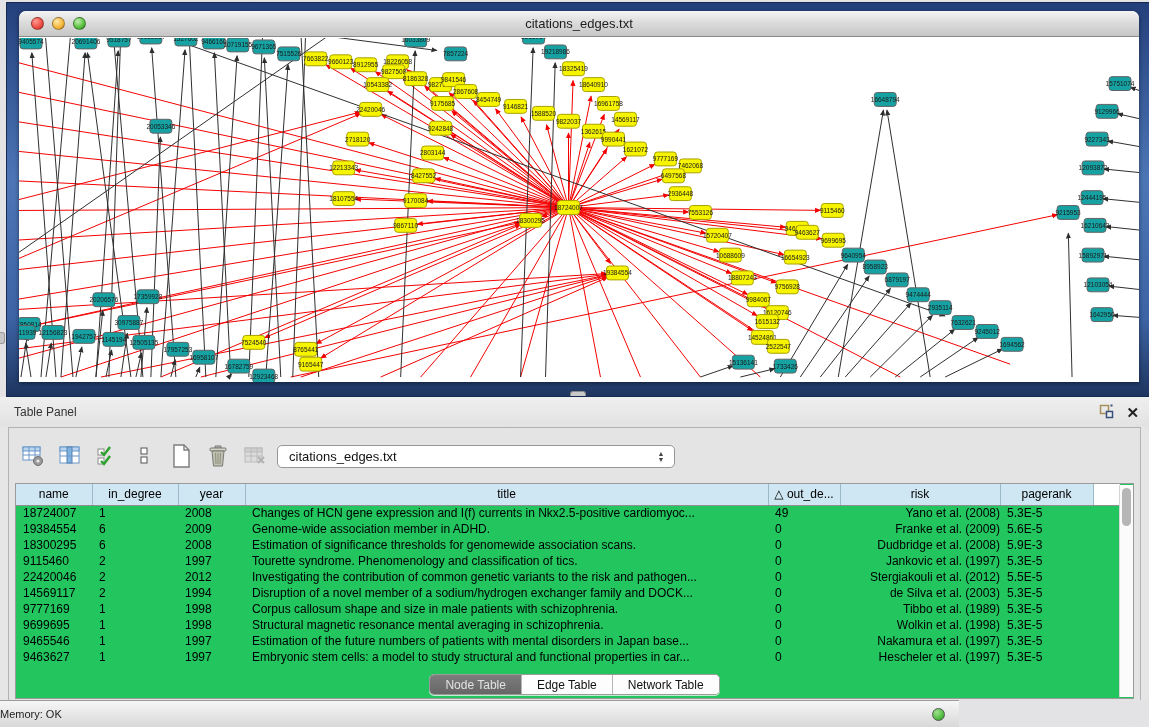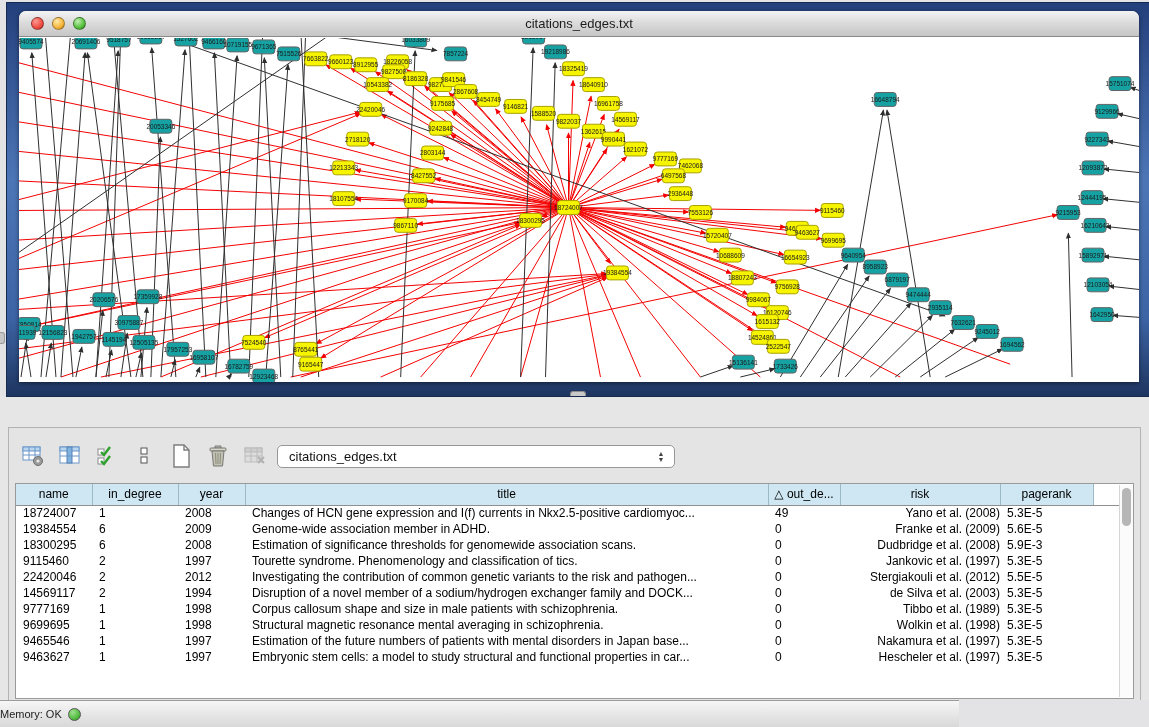--- a/index.html
+++ b/index.html
@@ -44,21 +44,21 @@
   .tb-icon { width:24px; height:24px; display:flex; align-items:center; justify-content:center; }
   .fx { font-family:"DejaVu Serif", serif; font-style:italic; font-weight:bold; font-size:14px; color:#111; }
   .fx small { font-size:9px; }
   .combo { position:absolute; left:268px; top:17px; width:398px; height:23px; background:#fff;
     border:1px solid #979797; border-radius:5px; display:flex; align-items:center; }
   .combo-text { flex:1; padding-left:11px; font-size:13px; color:#111; }
   .combo-stepper { width:22px; display:flex; flex-direction:column; align-items:center; gap:1px; padding-right:4px; }
   .combo-stepper span { font-size:7px; line-height:5px; color:#444; }
 
   .table-frame { position:absolute; left:6px; right:6px; top:55px; height:216px;
-    background:#ffffff; border:1px solid #9a9a9a; }
+    background:#22c55e; border:1px solid #9a9a9a; }
   table.grid { border-collapse:collapse; table-layout:fixed; width:1104px; font-size:12px; color:#000; }
   table.grid th { height:21px; background:#cfe7f3; border-right:1px solid #9cb9c6; border-bottom:1px solid #8f8f8f;
     font-weight:normal; font-size:12px; text-align:center; overflow:hidden; white-space:nowrap; }
   table.grid th.filler { background:#fff; border-right:none; }
   table.grid td { height:16px; padding:0 0 0 7px; white-space:nowrap; overflow:hidden; text-align:left; }
   table.grid td.c-short { text-align:right; padding:0; }
   table.grid col.c0{width:76px} table.grid col.c1{width:86px} table.grid col.c2{width:67px}
   table.grid col.c3{width:523px} table.grid col.c4{width:72px} table.grid col.c5{width:160px}
   table.grid col.c6{width:93px} table.grid col.c7{width:27px}
   .vscroll { position:absolute; top:1px; right:0; width:14px; bottom:1px; background:#fbfbfb; border-left:1px solid #d5d5d5; }
@@ -66,21 +66,21 @@
 
   .tabs-row { position:absolute; left:0; right:0; top:246px; height:24px; display:flex; justify-content:center; }
   .seg { display:inline-flex; border:1px solid #9a9a9a; border-radius:5px; overflow:hidden; height:21px;
     background:#fff; box-shadow:0 1px 0 rgba(255,255,255,.7); }
   .seg .tab { padding:0 15px; font-size:12px; line-height:20px; color:#111; border-right:1px solid #b5b5b5; background:#fdfdfd; }
   .seg .tab:last-child { border-right:none; }
   .seg .tab.sel { background:linear-gradient(180deg,#7d7d7d,#666); color:#e2e2e2; }
 
   .status-bar { position:absolute; left:0; bottom:0; width:959px; height:27px;
     background:linear-gradient(180deg,#f6f6f6,#d8d8d8); border-top:1px solid #9c9c9c;
-    display:flex; align-items:center; justify-content:flex-start; gap:6px; padding-right:14px; }
+    display:flex; align-items:center; justify-content:space-between; gap:6px; padding-right:14px; }
   .status-bar .mem { font-size:11px; color:#222; }
   .mem-dot { width:13px; height:13px; border-radius:50%;
     background:radial-gradient(circle at 35% 30%, #9fe08f, #4db93c 65%, #2f8d22); border:1px solid #555; }
 </style>
 </head>
 <body>
 
 <div class="app">
 
   <div class="net-frame">
@@ -670,20 +670,33 @@
               </g>
             </g>
         </svg>
       </div>
     </div>
     <div class="divider-handle"></div>
   </div>
   <div class="left-notch"></div>
 
   <div class="table-panel">
+    <div class="panel-header">
+      <span class="panel-title">Table Panel</span>
+      <span class="hdr-icons">
+        <span>
+          <svg width="16" height="16" viewBox="0 0 16 16">
+            <rect x="2.5" y="2.5" width="8" height="8" fill="none" stroke="#a5905a" stroke-width="1.5"></rect>
+            <rect x="8.5" y="8.5" width="6" height="6" fill="#eee" stroke="#35507c" stroke-width="1.5"></rect>
+            <rect x="12.5" y="1.5" width="2" height="2" fill="#35507c"></rect>
+          </svg>
+        </span>
+        <span class="close-x">✕</span>
+      </span>
+    </div>
 
     <div class="panel-body">
 
       <div class="toolbar">
         <span class="tb-icon">
           <svg width="24" height="24" viewBox="0 0 24 24">
             <rect x="2" y="3" width="17" height="13" fill="#fff" stroke="#6b95c8"></rect>
             <rect x="2" y="3" width="17" height="4" fill="#b9d6ee" stroke="#6b95c8"></rect>
             <line x1="8" y1="3" x2="8" y2="16" stroke="#6b95c8"></line>
             <line x1="14" y1="3" x2="14" y2="16" stroke="#6b95c8"></line>
@@ -876,20 +889,27 @@
                 <td>5.3E-5</td>
                 <td></td>
               </tr>
             </tbody>
         </table>
         <div class="vscroll">
           <div class="vthumb"></div>
         </div>
       </div>
 
+      <div class="tabs-row">
+        <span class="seg" id="seg-tabs">
+            <span class="tab sel">Node Table</span>
+            <span class="tab">Edge Table</span>
+            <span class="tab">Network Table</span>
+          </span>
+      </div>
 
     </div>
   </div>
 
   <div class="status-bar">
     <span class="mem">Memory: OK</span>
     <span class="mem-dot"></span>
   </div>
 
 </div>

